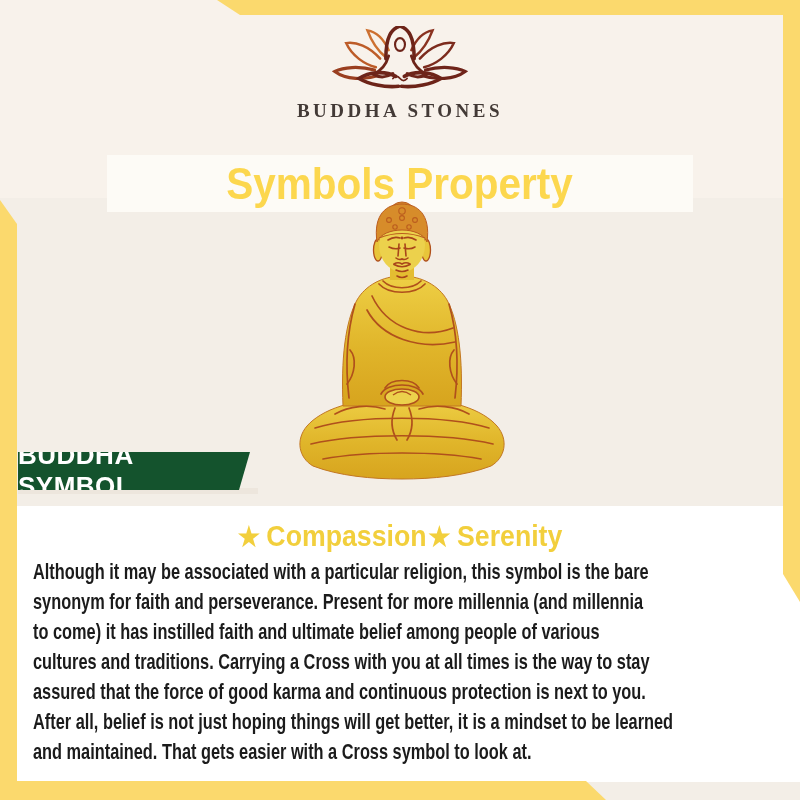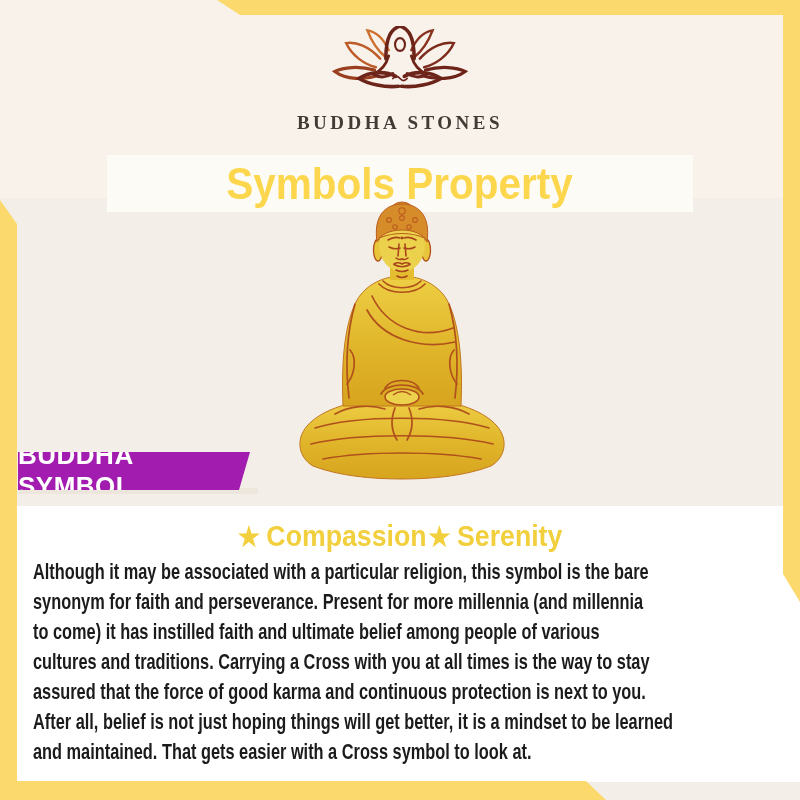--- a/index.html
+++ b/index.html
@@ -27,30 +27,30 @@
     clip-path:polygon(217px 0,800px 0,800px 15px,240px 15px);}
   .accent-right{left:783px;top:0;width:17px;height:602px;
     clip-path:polygon(0 0,17px 0,17px 602px,0 574px);}
   .accent-left{left:0;top:200px;width:17px;height:600px;
     clip-path:polygon(0 0,17px 24px,17px 600px,0 600px);}
   .accent-bottom{left:0;top:781px;width:606px;height:19px;
     clip-path:polygon(0 0,586px 0,606px 19px,0 19px);}
   
   .logo-lotus{position:absolute;left:315px;top:26px;width:170px;height:76px;z-index:2;}
   .brand-name{
-    position:absolute;left:0;top:112px;width:800px;text-align:center;z-index:2;
+    position:absolute;left:0;top:100px;width:800px;text-align:center;z-index:2;
     font-family:"Liberation Serif", serif;font-weight:600;font-size:19px;
     letter-spacing:3.5px;color:#433a36;
   }
   
   .buddha{position:absolute;left:287px;top:200px;width:230px;height:285px;z-index:2;}
   
   .badge{
     position:absolute;left:18px;top:452px;width:232px;height:38px;z-index:5;
-    background:#a21caf;clip-path:polygon(0 0,100% 0,calc(100% - 11px) 100%,0 100%);
+    background:#14532d;clip-path:polygon(0 0,100% 0,calc(100% - 11px) 100%,0 100%);
     display:flex;align-items:center;justify-content:center;
     color:#ffffff;font-size:26px;font-weight:600;letter-spacing:0.5px;
   }
   .badge-shadow{position:absolute;left:18px;top:488px;width:240px;height:6px;
     background:#e7e0d6;opacity:.55;z-index:3;}
   
   .traits{
     position:absolute;left:0;top:520px;width:800px;z-index:5;
     display:flex;justify-content:center;align-items:center;gap:2px;
     color:#f2cf3c;font-size:29px;font-weight:bold;

